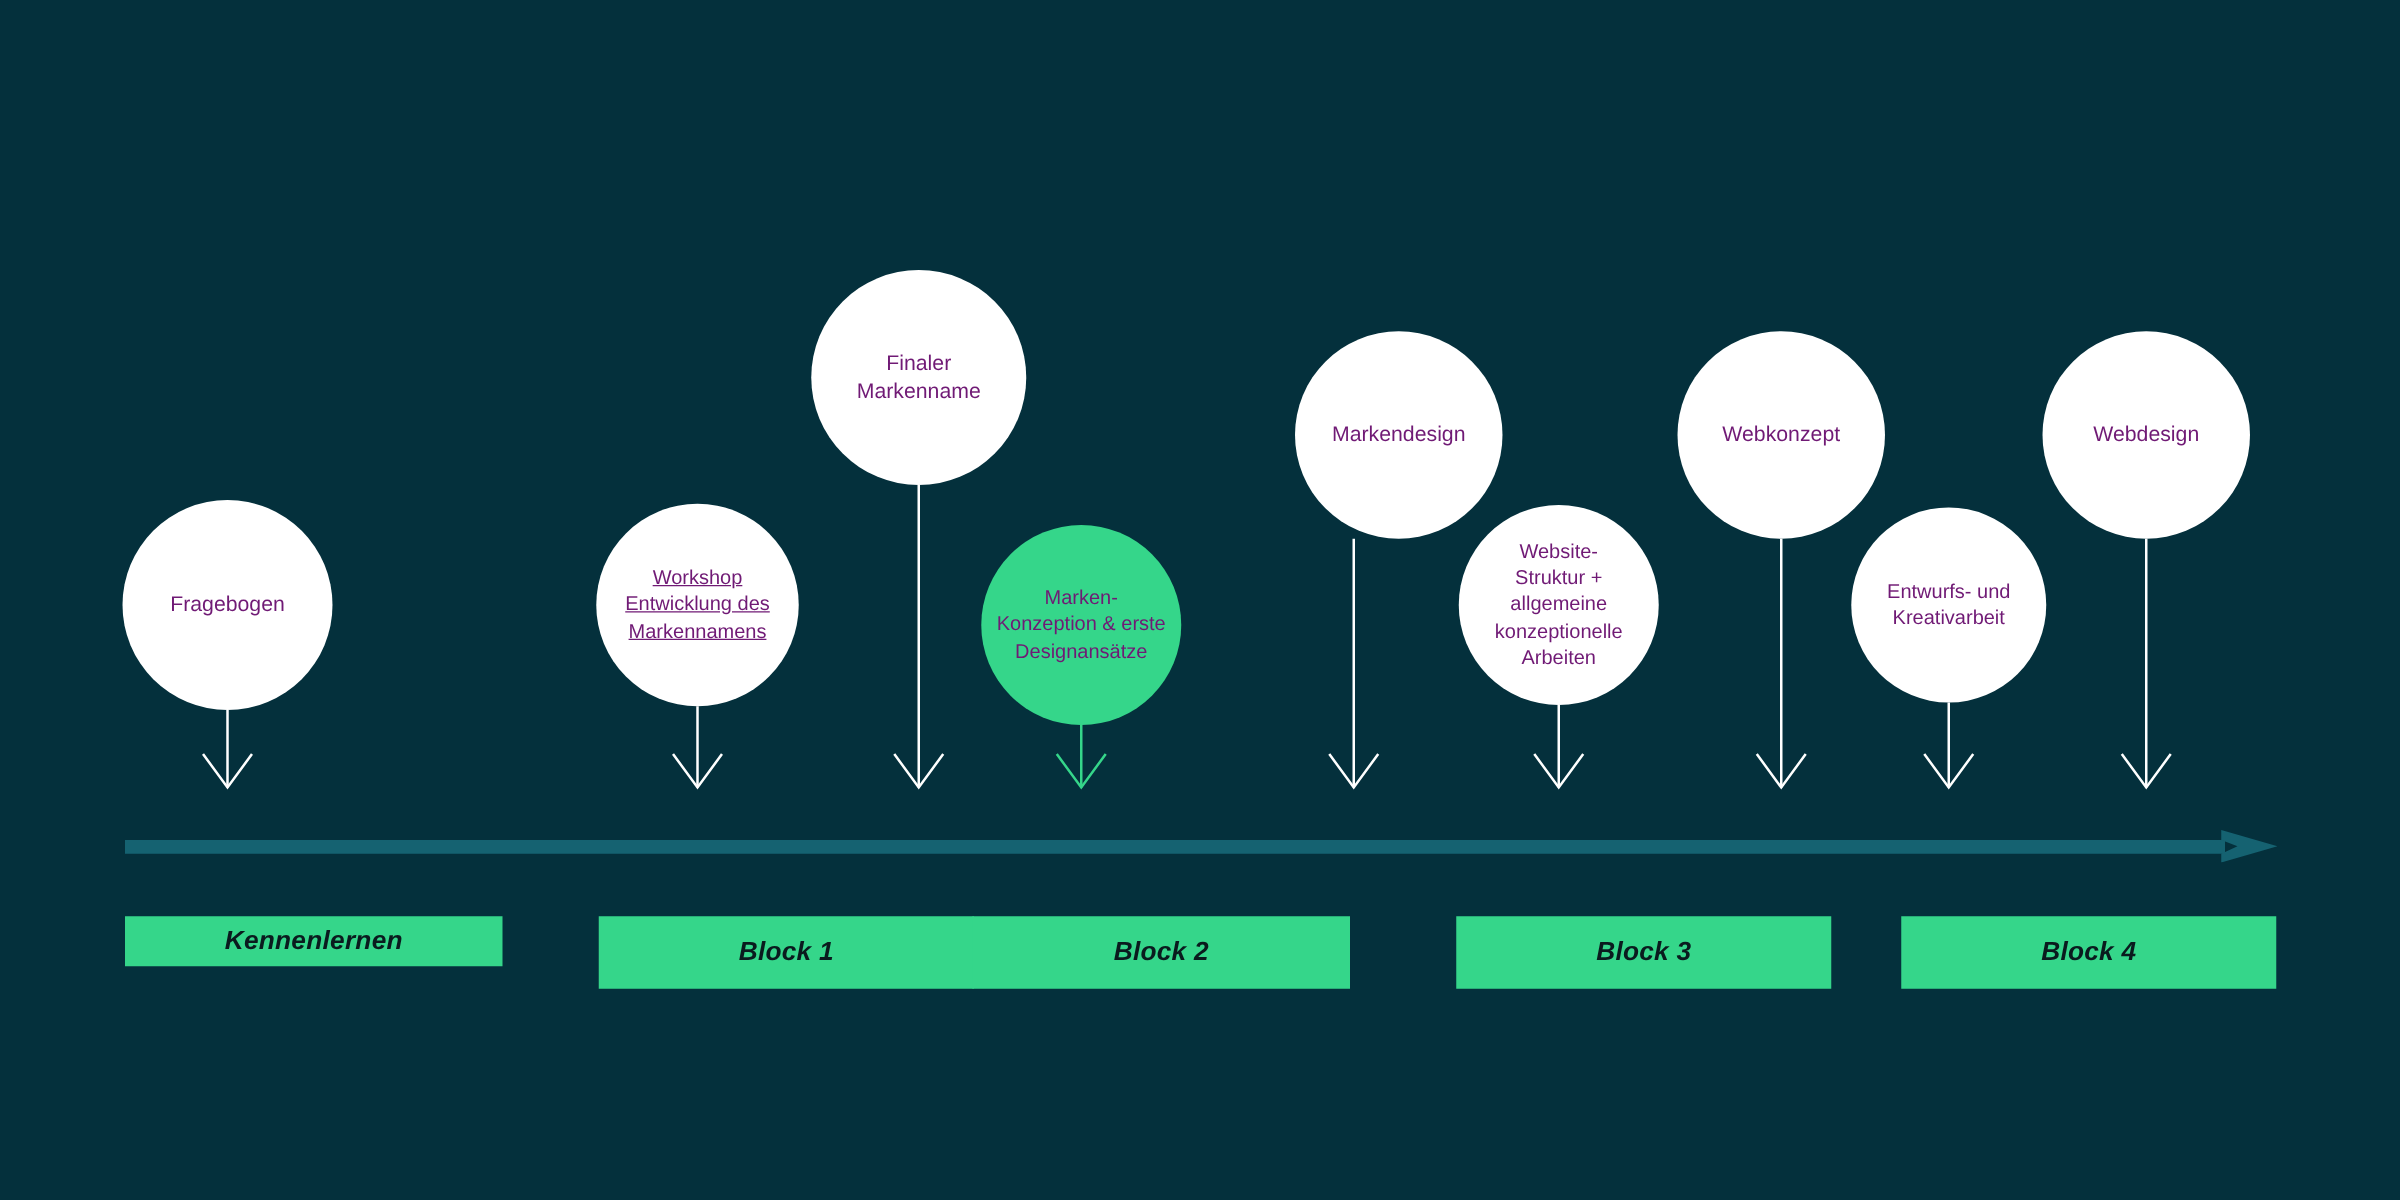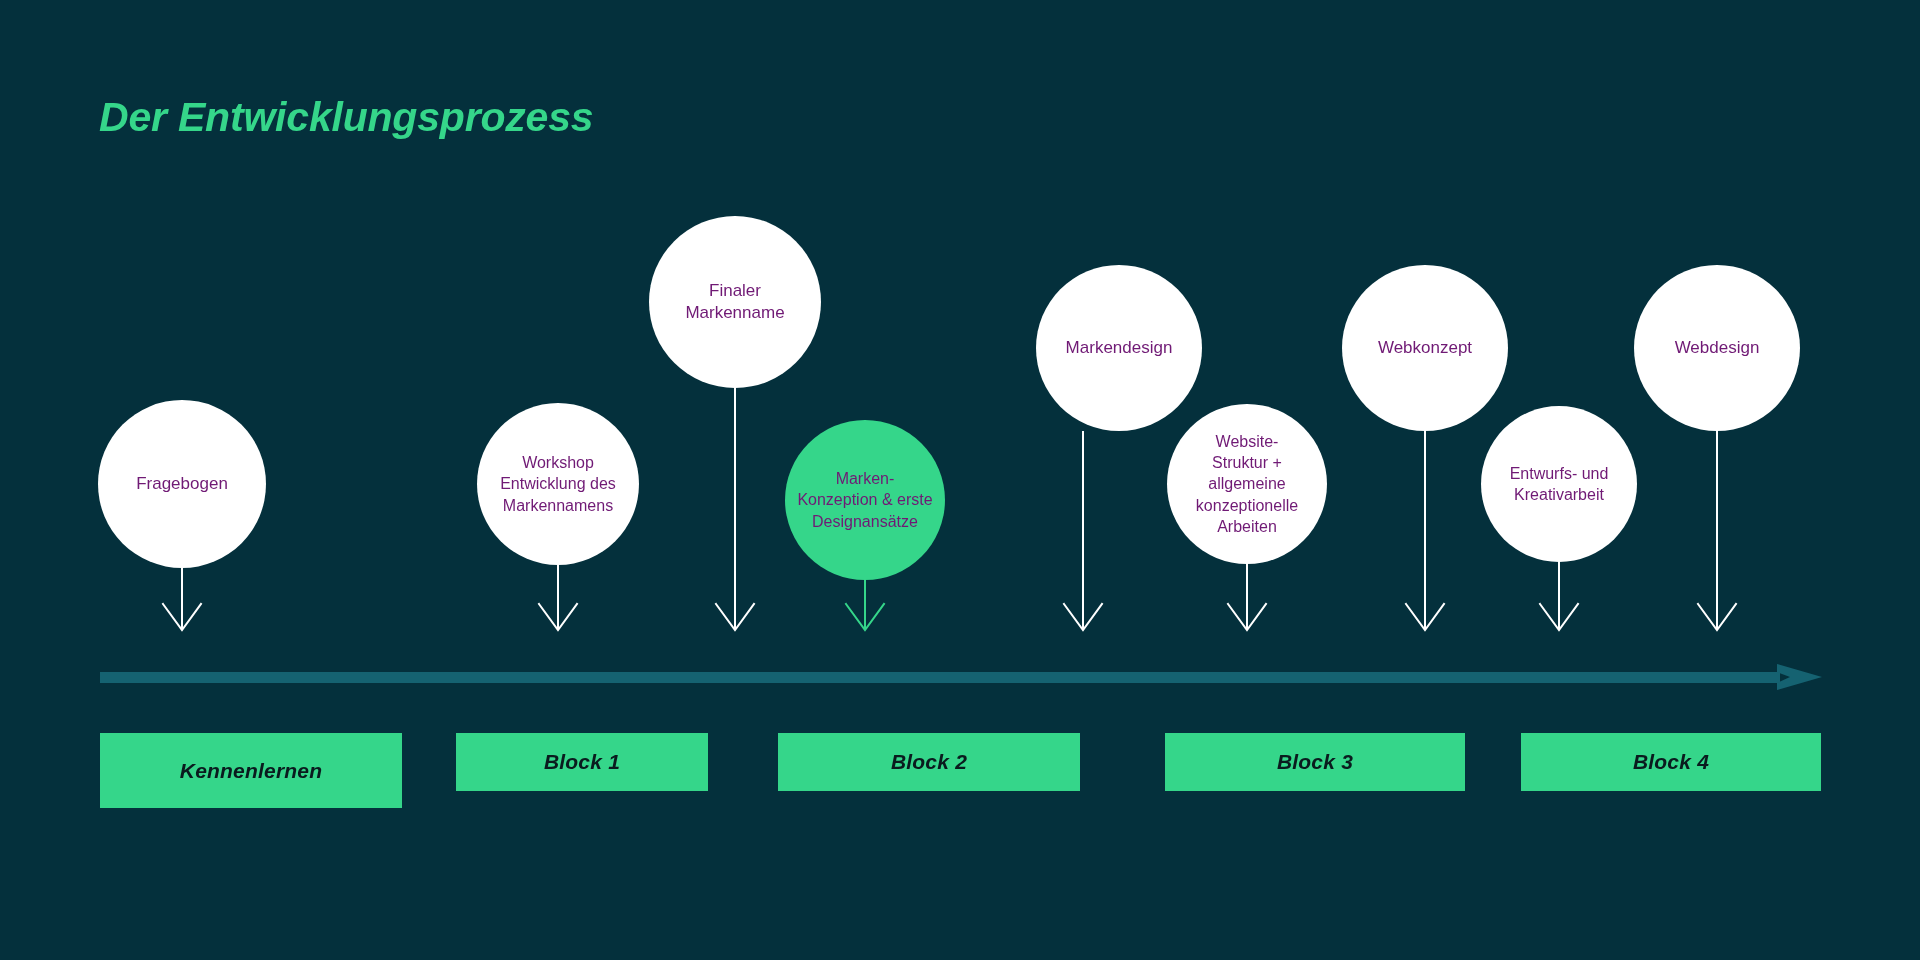--- a/index.html
+++ b/index.html
@@ -83,21 +83,20 @@
     font-style: italic;
     letter-spacing: 0.2px;
     white-space: nowrap;
   }
 </style>
 </head>
 <body>
 
 <div id="stage">
 
-  <div id="page-title">Der Entwicklungsprozess</div>
 
   <div id="connectors-layer">
       <div class="connector" style="left: 152px; top: 568px; width: 60px; height: 84px;">
         <svg width="60" height="84" viewBox="0 0 60 84">
           <line x1="30" y1="0" x2="30" y2="62" stroke="#ffffff" stroke-width="2"></line>
           <polyline points="11,36 30,62 49,36" fill="none" stroke="#ffffff" stroke-width="2" stroke-linecap="square"></polyline>
         </svg>
       </div>
       <div class="connector" style="left: 528px; top: 565px; width: 60px; height: 87px;">
         <svg width="60" height="87" viewBox="0 0 60 87">
@@ -146,21 +145,21 @@
           <line x1="30" y1="0" x2="30" y2="199" stroke="#ffffff" stroke-width="2"></line>
           <polyline points="11,173 30,199 49,173" fill="none" stroke="#ffffff" stroke-width="2" stroke-linecap="square"></polyline>
         </svg>
       </div>
     </div>
   <div id="nodes-layer">
       <div class="node white" style="left: 98px; top: 400px; width: 168px; height: 168px;">
         <div class="node-label" style="font-size: 17px;">Fragebogen</div>
       </div>
       <div class="node white" style="left: 477px; top: 403px; width: 162px; height: 162px;">
-        <div class="node-label" style="font-size: 16px;">Workshop<br>Entwicklung des<br>Markennamens</div>
+        <div class="node-label" style="font-size: 16px; text-decoration: underline;">Workshop<br>Entwicklung des<br>Markennamens</div>
       </div>
       <div class="node white" style="left: 649px; top: 216px; width: 172px; height: 172px;">
         <div class="node-label" style="font-size: 17px;">Finaler<br>Markenname</div>
       </div>
       <div class="node green" style="left: 785px; top: 420px; width: 160px; height: 160px;">
         <div class="node-label" style="font-size: 16px;">Marken-<br>Konzeption &amp; erste<br>Designansätze</div>
       </div>
       <div class="node white" style="left: 1036px; top: 265px; width: 166px; height: 166px;">
         <div class="node-label" style="font-size: 17px;">Markendesign</div>
       </div>
@@ -179,24 +178,24 @@
     </div>
 
   <div id="timeline">
     <svg width="1722" height="26" viewBox="0 0 1722 26" aria-hidden="true">
       <rect x="0" y="8" width="1680" height="11" fill="#156271"></rect>
       <path d="M1677 0 L1722 13 L1677 26 L1677 19 L1690 13 L1677 8 Z" fill="#156271"></path>
     </svg>
   </div>
 
   <div id="blocks-layer">
-      <div class="block" style="left: 100px; top: 733px; width: 302px; height: 75px;">
+      <div class="block" style="left: 100px; top: 733px; width: 302px; height: 40px;">
         <span class="block-label">Kennenlernen</span>
       </div>
-      <div class="block" style="left: 456px; top: 733px; width: 252px; height: 58px;">
+      <div class="block" style="left: 479px; top: 733px; width: 300px; height: 58px;">
         <span class="block-label">Block 1</span>
       </div>
       <div class="block" style="left: 778px; top: 733px; width: 302px; height: 58px;">
         <span class="block-label">Block 2</span>
       </div>
       <div class="block" style="left: 1165px; top: 733px; width: 300px; height: 58px;">
         <span class="block-label">Block 3</span>
       </div>
       <div class="block" style="left: 1521px; top: 733px; width: 300px; height: 58px;">
         <span class="block-label">Block 4</span>

